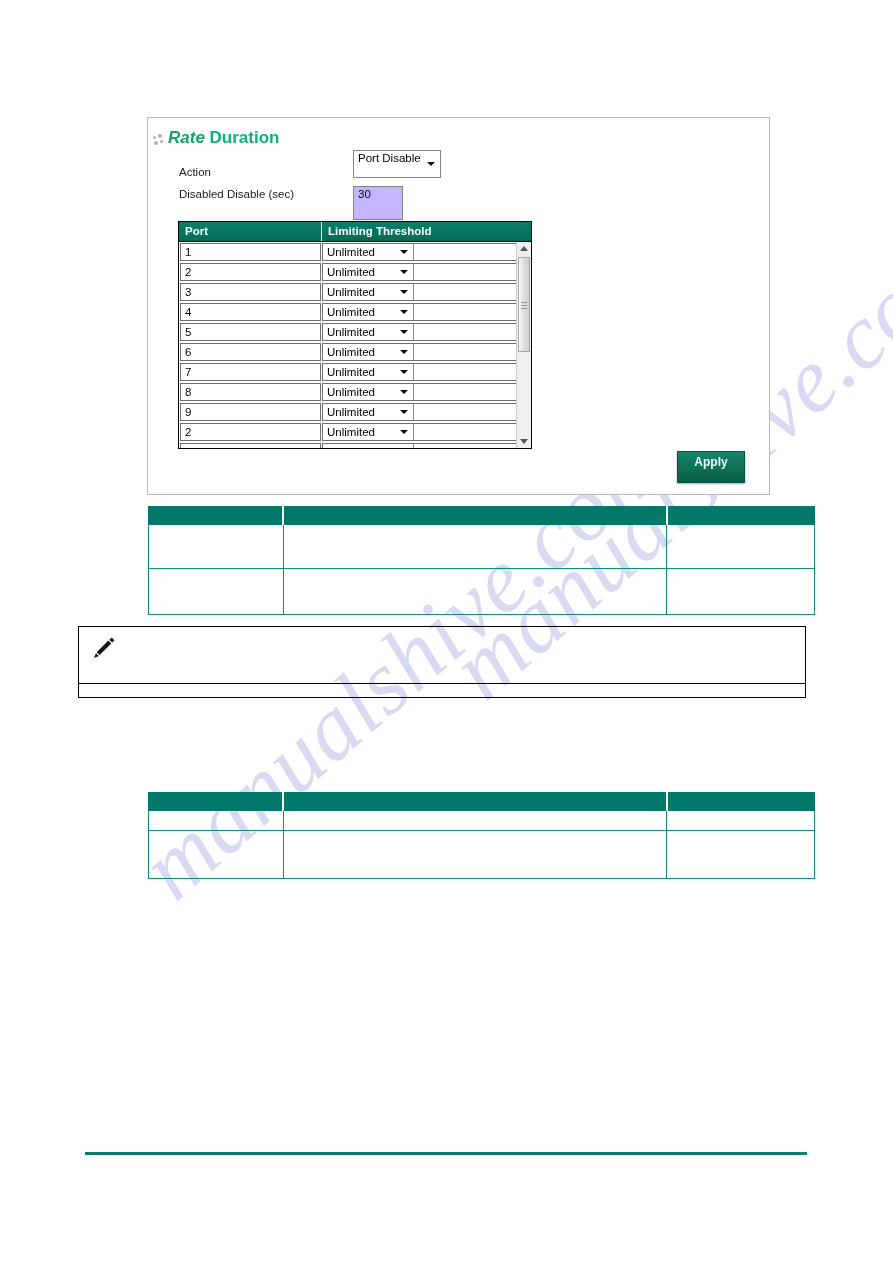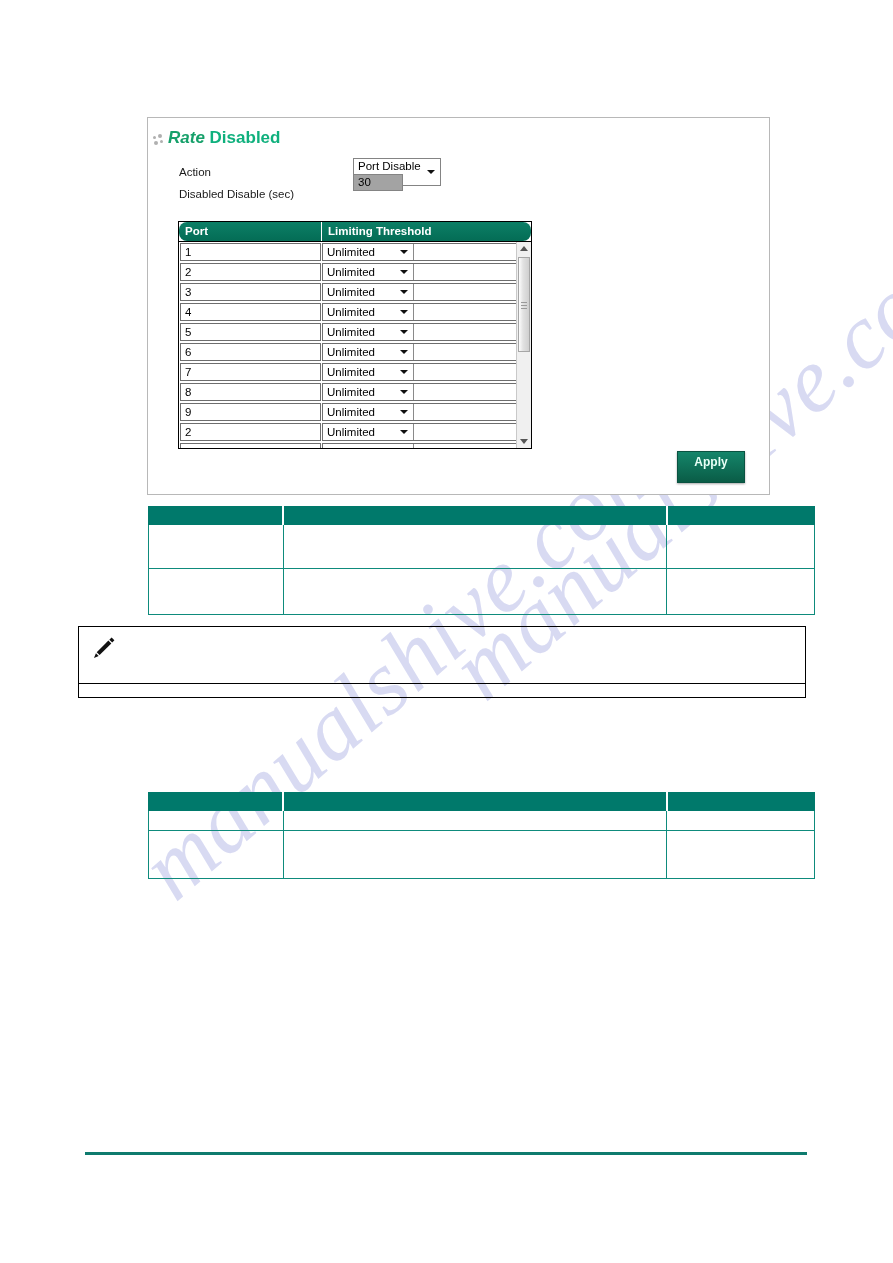--- a/index.html
+++ b/index.html
@@ -86,21 +86,21 @@
     font-size: 11.5px;
     color: #1a1a1a;
     white-space: nowrap;
   }
   .lbl-action   { left: 31px; top: 48px; }
   .lbl-duration { left: 31px; top: 70px; }
 
   .sel-action {
     position: absolute;
     left: 205px;
-    top: 40px;
+    top: 32px;
     width: 88px;
     height: 28px;
     border: 1px solid #848484;
     background: #ffffff;
     font-size: 11.5px;
     color: #000;
     box-sizing: border-box;
     line-height: 15px;
   }
   .sel-action .txt { position: absolute; left: 4px; top: 0; }
@@ -111,25 +111,25 @@
     margin-top: -2px;
     width: 0; height: 0;
     border-left: 4px solid transparent;
     border-right: 4px solid transparent;
     border-top: 4px solid #111;
   }
 
   .inp-duration {
     position: absolute;
     left: 205px;
-    top: 56px;
+    top: 68px;
     width: 50px;
-    height: 17px;
+    height: 34px;
     border: 1px solid #848484;
-    background: #a3a3a3;
+    background: #c4b5fd;
     box-sizing: border-box;
   }
   .inp-duration .txt {
     position: absolute;
     left: 4px; top: 1px;
     font-size: 11.5px;
     color: #000;
   }
 
   
@@ -139,21 +139,20 @@
     top: 103px;
     width: 352px;
     border: 1px solid #000;
     box-sizing: content-box;
   }
   .ports-head {
     display: flex;
     background: #00796b;
     background: linear-gradient(#0c7f66, #046c55);
     height: 19px;
-    border-radius: 8px;
   }
   .ports-head .th {
     color: #ffffff;
     font-size: 11.5px;
     font-weight: bold;
     line-height: 19px;
     padding-left: 6px;
     box-sizing: border-box;
   }
   .th-port { width: 143px; border-right: 1px solid #ffffff; }
@@ -366,21 +365,21 @@
 <div class="panel">
 
   <div class="dots-icon">
     <i class="d1"></i>
       <i class="d2"></i>
       <i class="d3"></i>
       <i class="d4"></i>
   </div>
 
   <div class="panel-title">
-    <span class="w1">Rate</span><span>&nbsp;</span><span class="w2">Disabled</span>
+    <span class="w1">Rate</span><span>&nbsp;</span><span class="w2">Duration</span>
   </div>
 
   <div class="form-row lbl-action">Action</div>
 
   <div class="sel-action">
     <span class="txt">Port Disable</span>
     <span class="caret"></span>
   </div>
 
   <div class="form-row lbl-duration">Disabled Disable (sec)</div>

